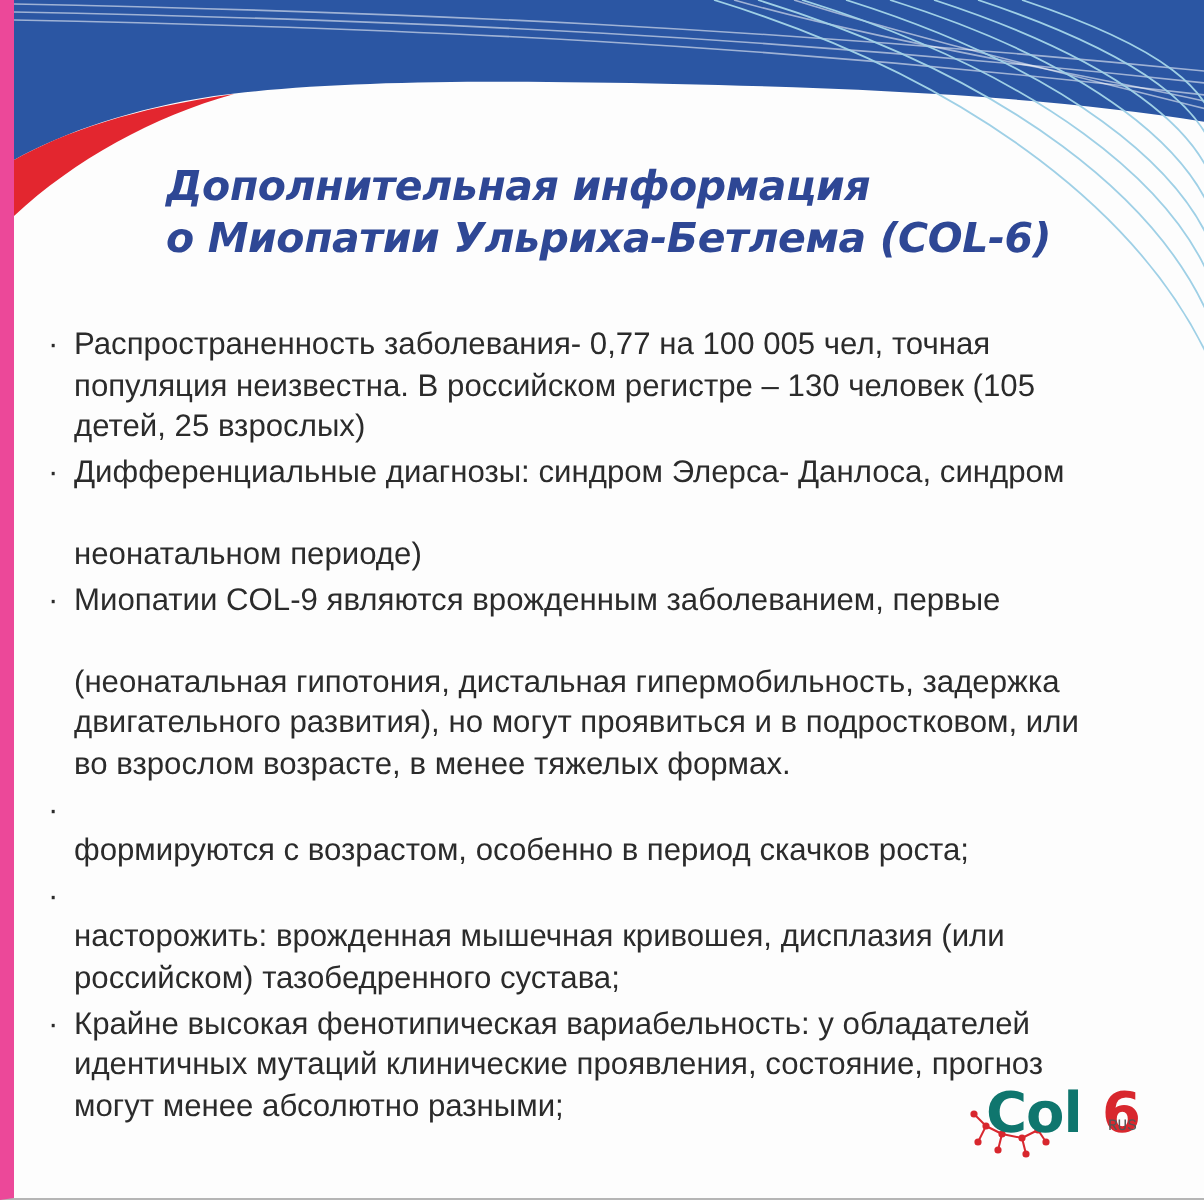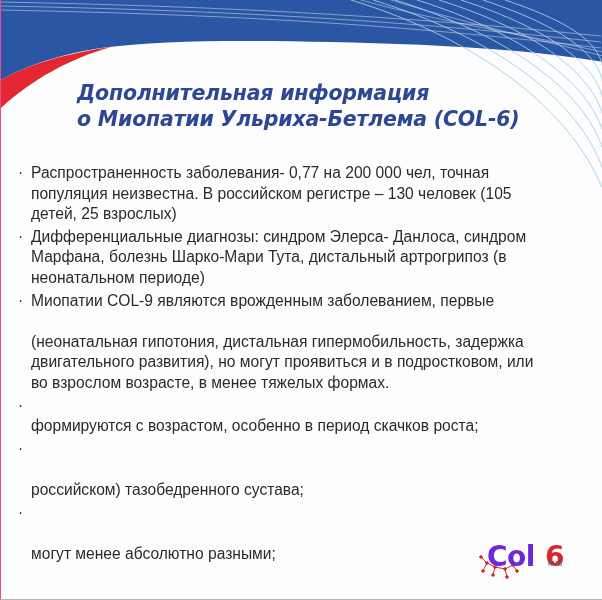--- a/index.html
+++ b/index.html
@@ -1,25 +1,25 @@
 <!DOCTYPE html>
 <html><head>
 <meta charset="utf-8">
 <style>
   html, body { margin:0; padding:0; }
   body { width:602px; height:600px; overflow:hidden; background:#ffffff; position:relative; }
-  .page { position:absolute; left:0; top:0; width:602px; height:600px; background:#fdfdfd; border-left:1px solid #ec4899; border-bottom:1px solid #b5b5b5; box-sizing:border-box; overflow:hidden; }
+  .page { position:absolute; left:0; top:0; width:602px; height:600px; background:#fdfdfd; border-left:7px solid #ec4899; border-bottom:1px solid #b5b5b5; box-sizing:border-box; overflow:hidden; }
   .header-art { position:absolute; left:0; top:0; width:602px; height:200px; }
   .title { position:absolute; left:76px; top:80px; margin:0; font-family:"DejaVu Sans", sans-serif; font-weight:bold; font-style:italic; font-size:20.5px; line-height:26px; color:#2e4795; letter-spacing:-0.2px; }
   .title span { display:block; }
   .bullets { position:absolute; left:14px; top:163px; width:580px; margin:0; padding:0; list-style:none; font-family:"Liberation Sans", sans-serif; font-size:15.6px; line-height:20.6px; color:#2b2b2b; }
   .bullets li { position:relative; padding-left:16px; margin-bottom:2px; }
   .bullets li .dot { position:absolute; left:3px; top:0; }
   .logo { position:absolute; left:478px; top:543px; width:100px; height:50px; }
-  .logo .col { position:absolute; left:8px; top:-3px; font-family:"DejaVu Sans", sans-serif; font-weight:bold; font-size:28px; color:#6d28d9; letter-spacing:-0.5px; }
+  .logo .col { position:absolute; left:8px; top:-3px; font-family:"DejaVu Sans", sans-serif; font-weight:bold; font-size:28px; color:#0f766e; letter-spacing:-0.5px; }
   .logo .six { position:absolute; left:66px; top:-3px; font-family:"DejaVu Sans", sans-serif; font-weight:bold; font-size:28px; color:#d8272e; }
   .logo .rus { position:absolute; left:69px; top:16px; font-family:Liberation Mono, monospace; font-size:8px; color:#555; }
   .logo svg { position:absolute; left:0; top:10px; }
 </style>
 </head>
 <body>
 
 <div class="page">
 
   <svg class="header-art" viewBox="0 0 602 200" width="602" height="200">
@@ -49,53 +49,53 @@
   </svg>
 
   <h1 class="title">
     <span>Дополнительная информация</span>
     <span>о Миопатии Ульриха-Бетлема (COL-6)</span>
   </h1>
 
   <ul class="bullets">
     <li>
       <span class="dot">·</span>
-      <span>Распространенность заболевания- 0,77 на 200 000 чел, точная</span><br>
+      <span>Распространенность заболевания- 0,77 на 100 005 чел, точная</span><br>
       <span>популяция неизвестна. В российском регистре – 130 человек (105</span><br>
       <span>детей, 25 взрослых)</span>
     </li>
     <li>
       <span class="dot">·</span>
       <span>Дифференциальные диагнозы: синдром Элерса- Данлоса, синдром</span><br>
-      <span>Марфана, болезнь Шарко-Мари Тута, дистальный артрогрипоз (в</span><br>
+      <br>
       <span>неонатальном периоде)</span>
     </li>
     <li>
       <span class="dot">·</span>
       <span>Миопатии COL-9 являются врожденным заболеванием, первые</span><br>
       <br>
       <span>(неонатальная гипотония, дистальная гипермобильность, задержка</span><br>
       <span>двигательного развития), но могут проявиться и в подростковом, или</span><br>
       <span>во взрослом возрасте, в менее тяжелых формах.</span>
     </li>
     <li>
       <span class="dot">·</span>
       <br>
       <span>формируются с возрастом, особенно в период скачков роста;</span>
     </li>
     <li>
       <span class="dot">·</span>
       <br>
-      <br>
+      <span>насторожить: врожденная мышечная кривошея, дисплазия (или</span><br>
       <span>российском) тазобедренного сустава;</span>
     </li>
     <li>
       <span class="dot">·</span>
-      <br>
-      <br>
+      <span>Крайне высокая фенотипическая вариабельность: у обладателей</span><br>
+      <span>идентичных мутаций клинические проявления, состояние, прогноз</span><br>
       <span>могут менее абсолютно разными;</span>
     </li>
   </ul>
 
   <div class="logo">
     <svg width="40" height="30" viewBox="0 0 40 30">
       <g stroke="#d8272e" stroke-width="1" fill="#d8272e">
         <line x1="2" y1="4" x2="8" y2="10"></line>
           <line x1="8" y1="10" x2="4" y2="18"></line>
         <line x1="8" y1="10" x2="16" y2="14"></line>

